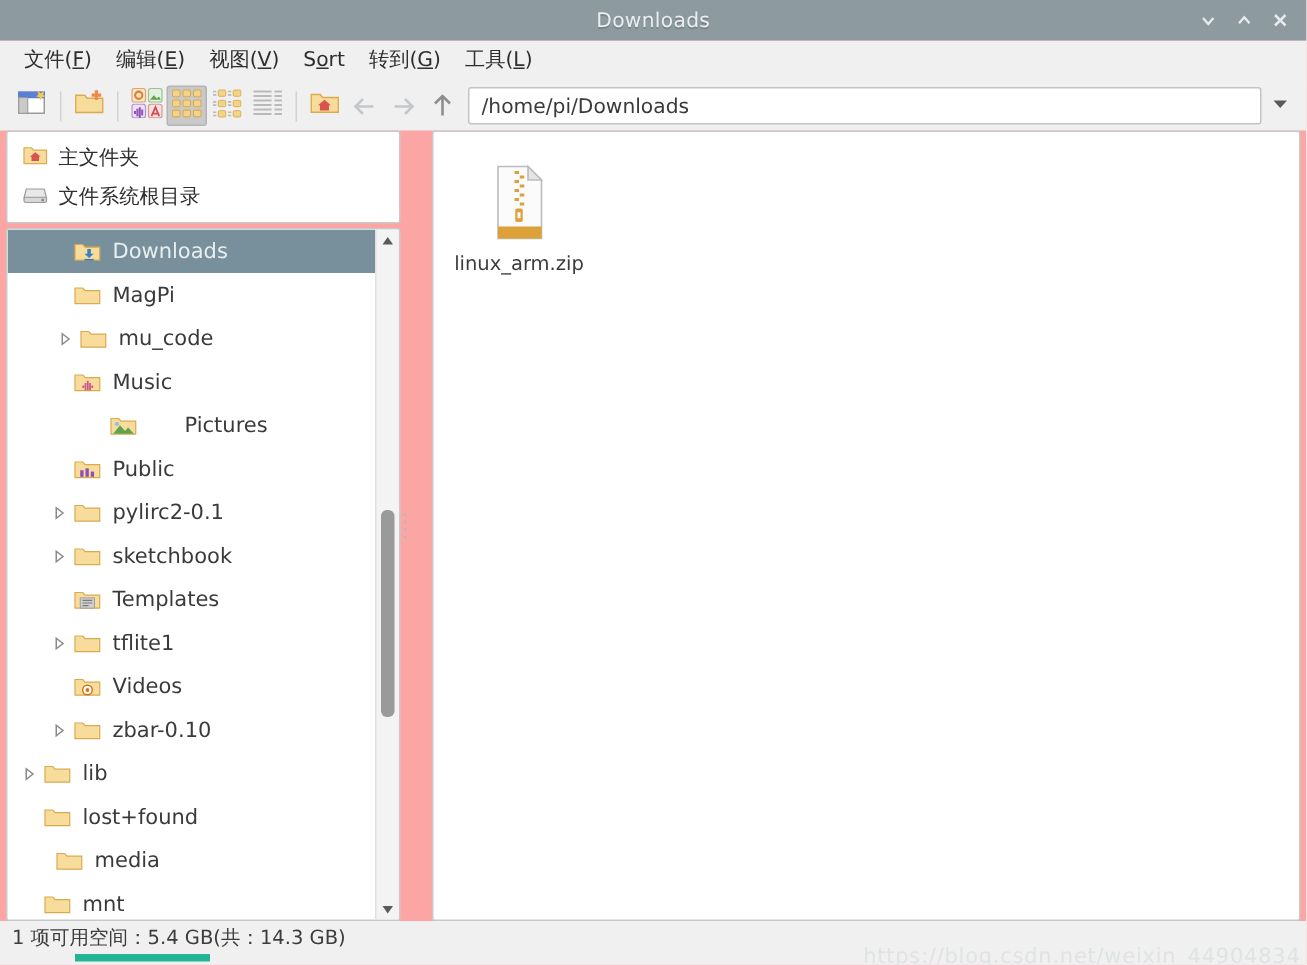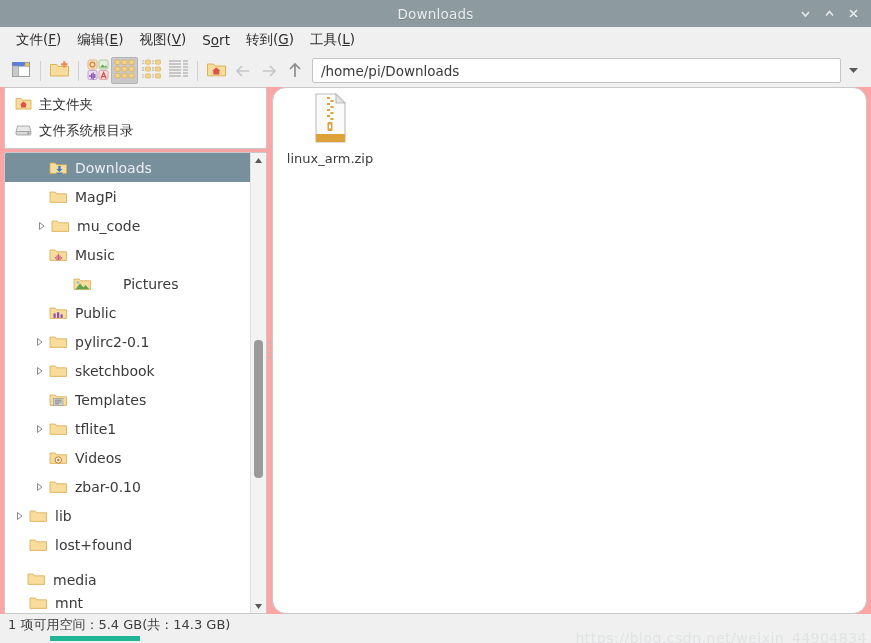--- a/index.html
+++ b/index.html
@@ -97,22 +97,22 @@
 
   
   .splitter{
     width:5px;min-width:5px;display:flex;align-items:center;justify-content:center;cursor:col-resize;
   }
   .splitter .dots{display:flex;flex-direction:column;gap:3px;}
   .splitter .dots i{width:2px;height:2px;background:#b8b8b8;border-radius:50%;display:block;}
 
   
   .filepane{
-    flex:1 1 auto;border:1px solid #c9c9c9;background:#ffffff;border-radius:14px;
-    padding:0 0 0 10px;box-sizing:border-box;overflow:hidden;position:relative;
+    flex:1 1 auto;border:1px solid #c9c9c9;background:#ffffff;border-radius:2px;
+    padding:17px 0 0 10px;box-sizing:border-box;overflow:hidden;position:relative;margin-left:16px;
   }
   .file-item{
     width:90px;display:inline-flex;flex-direction:column;align-items:center;cursor:default;padding:4px 2px;
   }
   .file-name{
     font-size:13px;color:#3c3c3c;text-align:center;line-height:16px;word-break:break-all;margin-top:4px;
   }
 
   
   .statusbar{
@@ -345,21 +345,21 @@
             </div>
             <div class="tree-row" style="padding-left: 26px;">
               <span class="twisty"></span>
               <span class="t-icon">
                 <svg width="19" height="16" viewBox="0 0 19 16">
                   <path d="M1 3 h5.2 L7.7 4.8 H17.5 v8.6 H1 Z" fill="#f7dc9b" stroke="#d9ab4e" stroke-width=".8"></path>
                 </svg>
               </span>
               <span>MagPi</span>
             </div>
-            <div class="tree-row" style="padding-left: 28px;">
+            <div class="tree-row" style="padding-left: 10px; margin-left: 20px;">
               <span class="twisty">
                 <svg width="9" height="10" viewBox="0 0 9 10">
                   <path d="M2.5 1.5 L7 5 L2.5 8.5 Z" fill="none" stroke="#8a8a8a" stroke-width="1"></path>
                 </svg>
               </span>
               <span class="t-icon">
                 <svg width="19" height="16" viewBox="0 0 19 16">
                   <path d="M1 3 h5.2 L7.7 4.8 H17.5 v8.6 H1 Z" fill="#f7dc9b" stroke="#d9ab4e" stroke-width=".8"></path>
                 </svg>
               </span>
@@ -497,21 +497,21 @@
             </div>
             <div class="tree-row" style="padding-left: 6px;">
               <span class="twisty"></span>
               <span class="t-icon">
                 <svg width="19" height="16" viewBox="0 0 19 16">
                   <path d="M1 3 h5.2 L7.7 4.8 H17.5 v8.6 H1 Z" fill="#f7dc9b" stroke="#d9ab4e" stroke-width=".8"></path>
                 </svg>
               </span>
               <span>lost+found</span>
             </div>
-            <div class="tree-row" style="padding-left: 4px; align-items: flex-end;">
+            <div class="tree-row" style="padding-left: 14px;">
               <span class="twisty"></span>
               <span class="t-icon">
                 <svg width="19" height="16" viewBox="0 0 19 16">
                   <path d="M1 3 h5.2 L7.7 4.8 H17.5 v8.6 H1 Z" fill="#f7dc9b" stroke="#d9ab4e" stroke-width=".8"></path>
                 </svg>
               </span>
               <span>media</span>
             </div>
             <div class="tree-row" style="padding-left: 6px;">
               <span class="twisty"></span>

